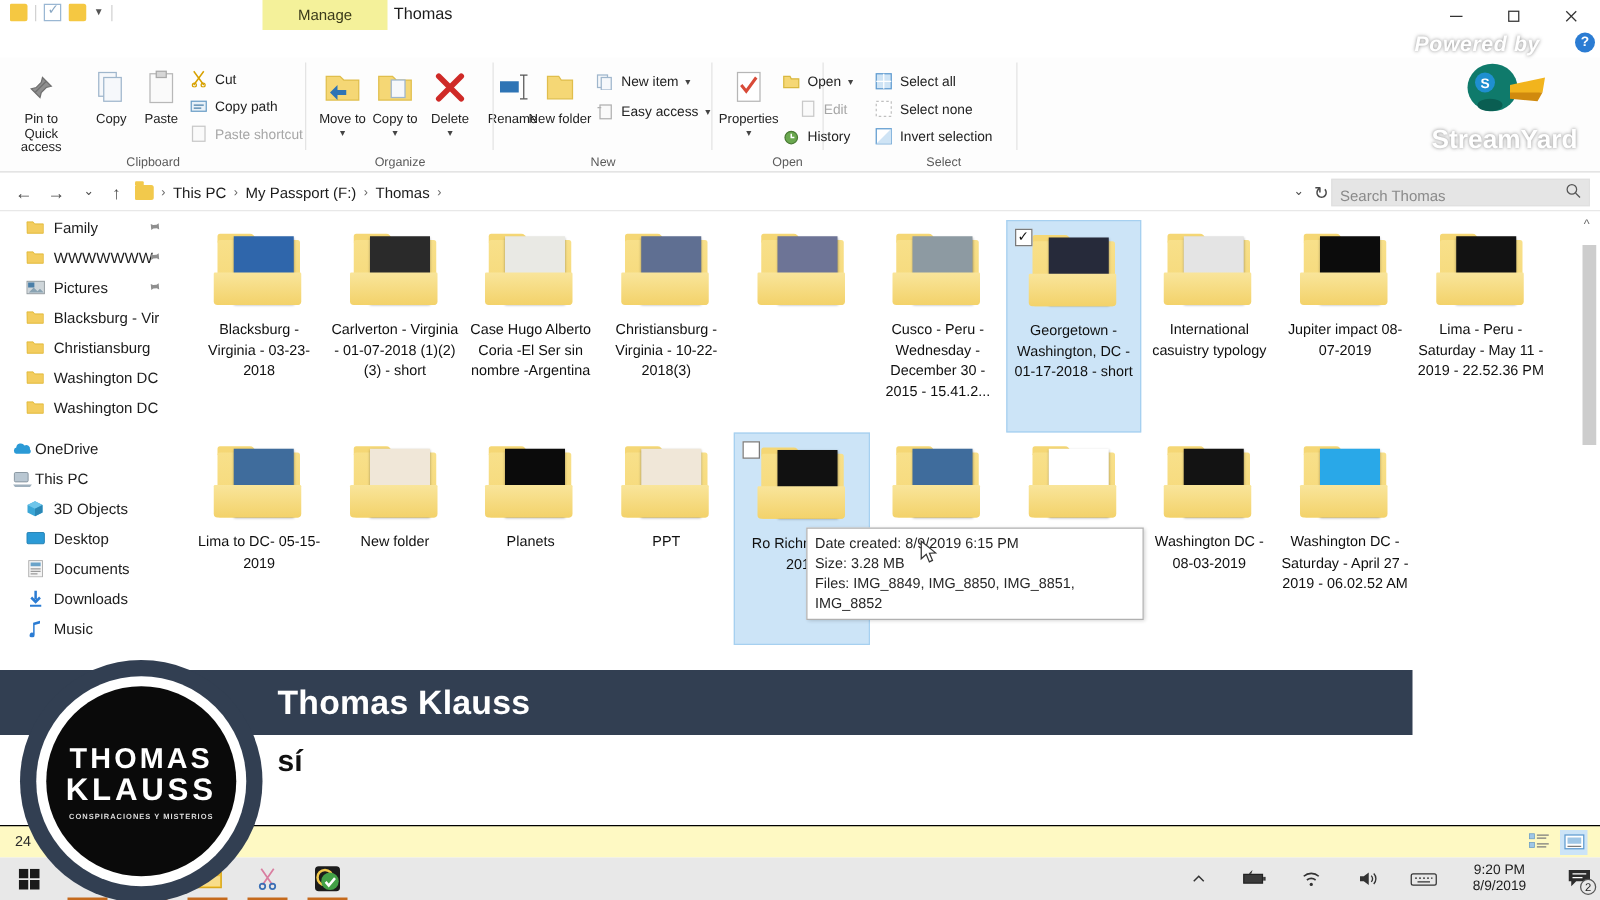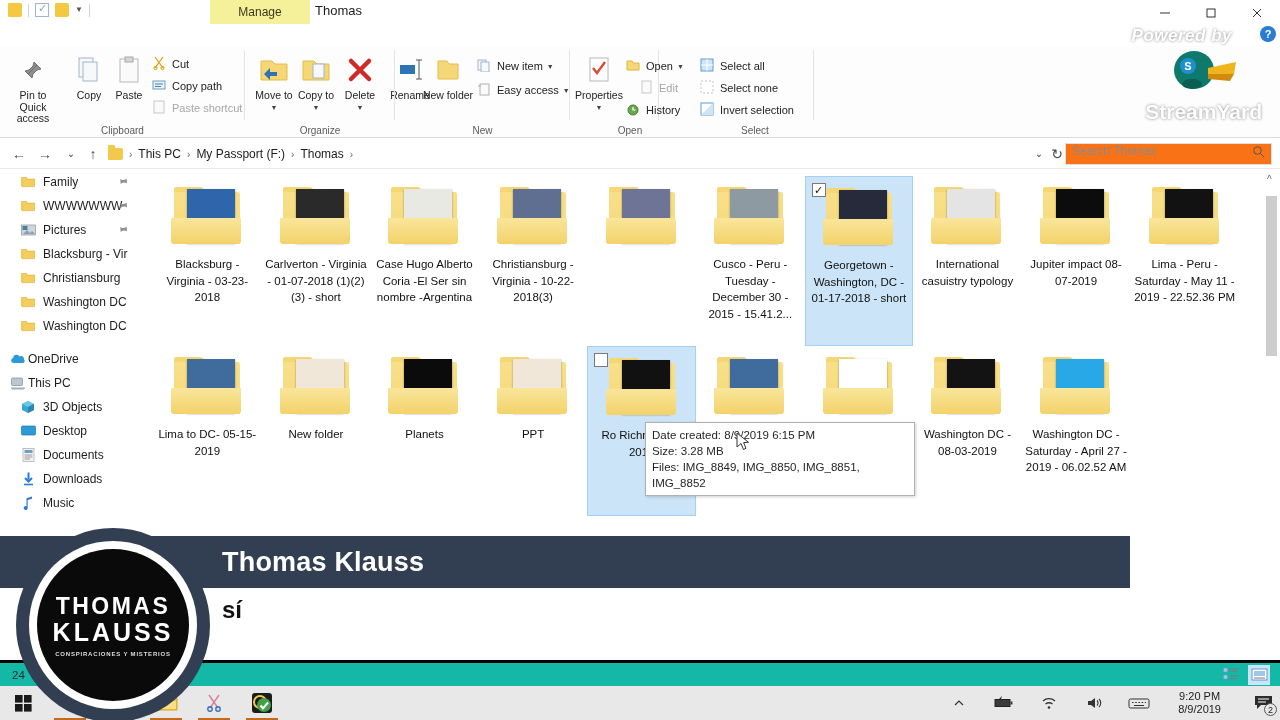--- a/index.html
+++ b/index.html
@@ -128,22 +128,22 @@
     line-height: 20px; font-size: 14px; color: #4a4a4a;
   }
   .crumbs {
     position: absolute; left: 108px; top: 0; height: 30px;
     display: flex; align-items: center; gap: 2px;
     font-size: 12px; color: #1c1c1c;
   }
   .crumbs .sep { color: #666; font-size: 10px; padding: 0 4px; }
   .searchbox {
     position: absolute; left: 1065px; top: 4px; width: 207px; height: 22px;
-    border: 1px solid #e0e0e0; background: #f97316;
-    display: flex; align-items: flex-start; padding: 0 6px;
+    border: 1px solid #e0e0e0; background: #e5e5e5;
+    display: flex; align-items: flex-end; padding: 0 6px;
   }
   .searchbox input {
     border: none; outline: none; flex: 1; font-size: 12px;
     font-family: "Liberation Sans", sans-serif; color: #333; background: transparent;
   }
   .searchbox input::placeholder { color: #8a8a8a; }
 
   
   .sidebar {
     position: absolute; top: 170px; left: 0; width: 144px; bottom: 68px;
@@ -227,21 +227,21 @@
     position: absolute; left: 645px; top: 422px; width: 270px;
     background: #ffffff; border: 1px solid #b0b0b0;
     padding: 4px 6px; font-size: 11.5px; line-height: 16px; color: #262626;
     box-shadow: 1px 1px 3px rgba(0,0,0,.18); z-index: 30;
   }
   .cursor-arrow { position: absolute; left: 736px; top: 432px; z-index: 35; }
 
   
   .statusbar {
     position: absolute; left: 0; bottom: 34px; width: 1280px; height: 26px;
-    background: #14b8a6; border-top: 3px solid #000000;
+    background: #fef9c3; border-top: 1px solid #000000;
     display: flex; align-items: center;
   }
   .status-count { font-size: 11.5px; color: #2b2b2b; margin-left: 12px; }
   .viewbtns { position: absolute; right: 10px; display: flex; gap: 6px; }
   .vbtn { width: 22px; height: 20px; display:flex; align-items:center; justify-content:center; }
   .vbtn.active { background: #cce4f7; }
 
   
   .taskbar {
     position: absolute; left: 0; bottom: 0; width: 1280px; height: 34px;
@@ -798,21 +798,21 @@
             <div class="fo-front"></div>
           </div>
         </div>
         <div class="cell">
           <div class="thumb">
             <div class="fo-tab"></div>
             <div class="fo-back"></div>
             <div class="fo-photo" style="background:#8d9aa2"></div>
             <div class="fo-front"></div>
           </div>
-          <div class="caption">Cusco - Peru - Tuesday - December 30 - 2015 - 15.41.2...</div>
+          <div class="caption">Cusco - Peru - Wednesday - December 30 - 2015 - 15.41.2...</div>
         </div>
         <div class="cell selected">
           <div class="chk">✓</div>
           <div class="thumb">
             <div class="fo-tab"></div>
             <div class="fo-back"></div>
             <div class="fo-photo" style="background:#262a3a"></div>
             <div class="fo-front"></div>
           </div>
           <div class="caption">Georgetown - Washington, DC - 01-17-2018 - short</div>

